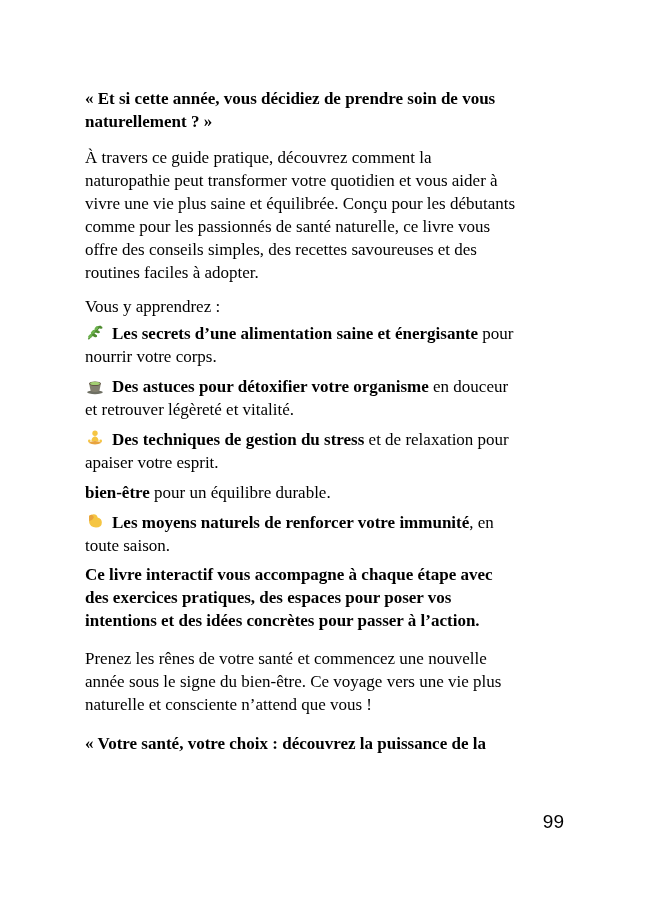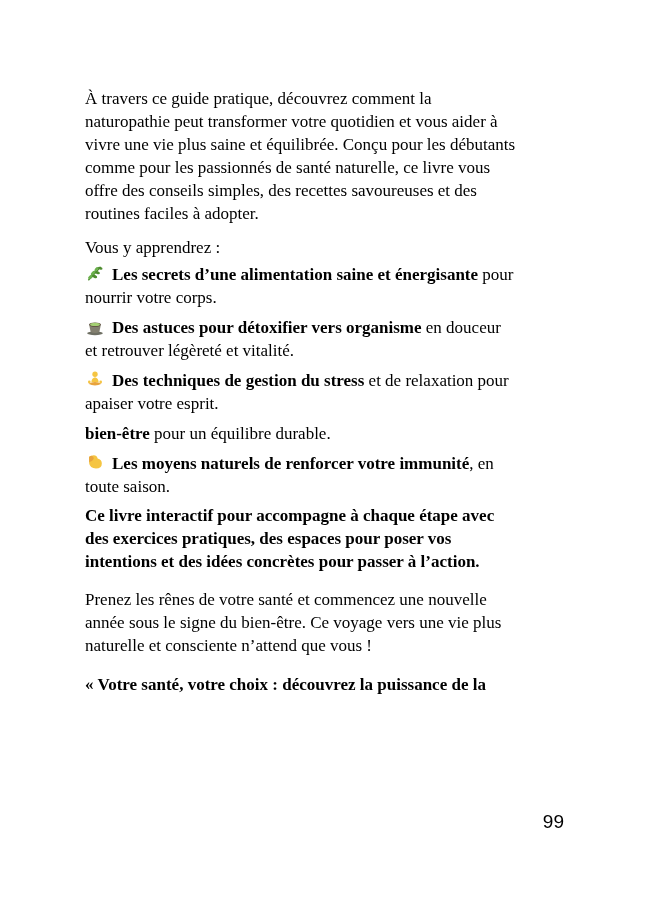--- a/index.html
+++ b/index.html
@@ -47,20 +47,24 @@
     line-height: 23px;
     color: #000000;
   }
 </style>
 </head>
 <body>
 
 <div class="page">
   <div class="content">
 
+    <div class="block bold mb-after-h1">
+      <div class="line">« Et si cette année, vous décidiez de prendre soin de vous</div>
+      <div class="line">naturellement ? »</div>
+    </div>
 
     <div class="block mb-after-p1">
       <div class="line">À travers ce guide pratique, découvrez comment la</div>
       <div class="line">naturopathie peut transformer votre quotidien et vous aider à</div>
       <div class="line">vivre une vie plus saine et équilibrée. Conçu pour les débutants</div>
       <div class="line">comme pour les passionnés de santé naturelle, ce livre vous</div>
       <div class="line">offre des conseils simples, des recettes savoureuses et des</div>
       <div class="line">routines faciles à adopter.</div>
     </div>
 
@@ -80,21 +84,21 @@
             </svg></span><span class="bold">Les secrets d’une alimentation saine et énergisante</span><span> pour</span></div>
       <div class="line">nourrir votre corps.</div>
     </div>
 
     <div class="block mb-bullet">
       <div class="line"><span class="emoji-icon"><svg width="20" height="19" viewBox="0 0 20 20">
               <ellipse cx="10" cy="17.2" rx="8.2" ry="1.9" fill="#6e6f63"></ellipse>
               <path d="M3.8 8 L5.4 15.8 Q10 18 14.6 15.8 L16.2 8 Z" fill="#827f6f"></path>
               <ellipse cx="10" cy="8" rx="6.2" ry="2.3" fill="#5a4a3a"></ellipse>
               <ellipse cx="10" cy="7.8" rx="5.2" ry="1.8" fill="#a3cf72"></ellipse>
-            </svg></span><span class="bold">Des astuces pour détoxifier vers organisme</span><span> en douceur</span></div>
+            </svg></span><span class="bold">Des astuces pour détoxifier votre organisme</span><span> en douceur</span></div>
       <div class="line">et retrouver légèreté et vitalité.</div>
     </div>
 
     <div class="block mb-bullet">
       <div class="line"><span class="emoji-icon"><svg width="20" height="19" viewBox="0 0 20 20">
               <circle cx="10" cy="4.5" r="2.8" fill="#f5c542"></circle>
               <path d="M10 7.5 Q13.8 8.5 13.8 13 L6.2 13 Q6.2 8.5 10 7.5 Z" fill="#f5c542"></path>
               <path d="M3 14.5 Q10 10.5 17 14.5 Q10 18 3 14.5 Z" fill="#e8a33d"></path>
               <circle cx="4" cy="12.5" r="1.4" fill="#f5c542"></circle>
               <circle cx="16" cy="12.5" r="1.4" fill="#f5c542"></circle>
@@ -108,21 +112,21 @@
 
     <div class="block mb-after-bullets">
       <div class="line"><span class="emoji-icon"><svg width="20" height="19" viewBox="0 0 20 20">
               <path d="M6 3 Q11.5 1.2 12.8 5.8 Q17.2 6.8 17.2 11 Q17.2 16.2 11 16.2 Q4.5 16.2 3.8 10.5 L3.8 4.2 Q4.5 3.3 6 3 Z" fill="#f5c542"></path>
               <path d="M6 3 Q4.5 3.3 3.8 4.2 L3.8 9.5 Q7.8 8.8 8.8 5.6 Q8.2 3.2 6 3 Z" fill="#e8a33d"></path>
             </svg></span><span class="bold">Les moyens naturels de renforcer votre immunité</span><span>, en</span></div>
       <div class="line">toute saison.</div>
     </div>
 
     <div class="block bold mb-after-h2">
-      <div class="line">Ce livre interactif pour accompagne à chaque étape avec</div>
+      <div class="line">Ce livre interactif vous accompagne à chaque étape avec</div>
       <div class="line">des exercices pratiques, des espaces pour poser vos</div>
       <div class="line">intentions et des idées concrètes pour passer à l’action.</div>
     </div>
 
     <div class="block mb-after-p3">
       <div class="line">Prenez les rênes de votre santé et commencez une nouvelle</div>
       <div class="line">année sous le signe du bien-être. Ce voyage vers une vie plus</div>
       <div class="line">naturelle et consciente n’attend que vous !</div>
     </div>
 

